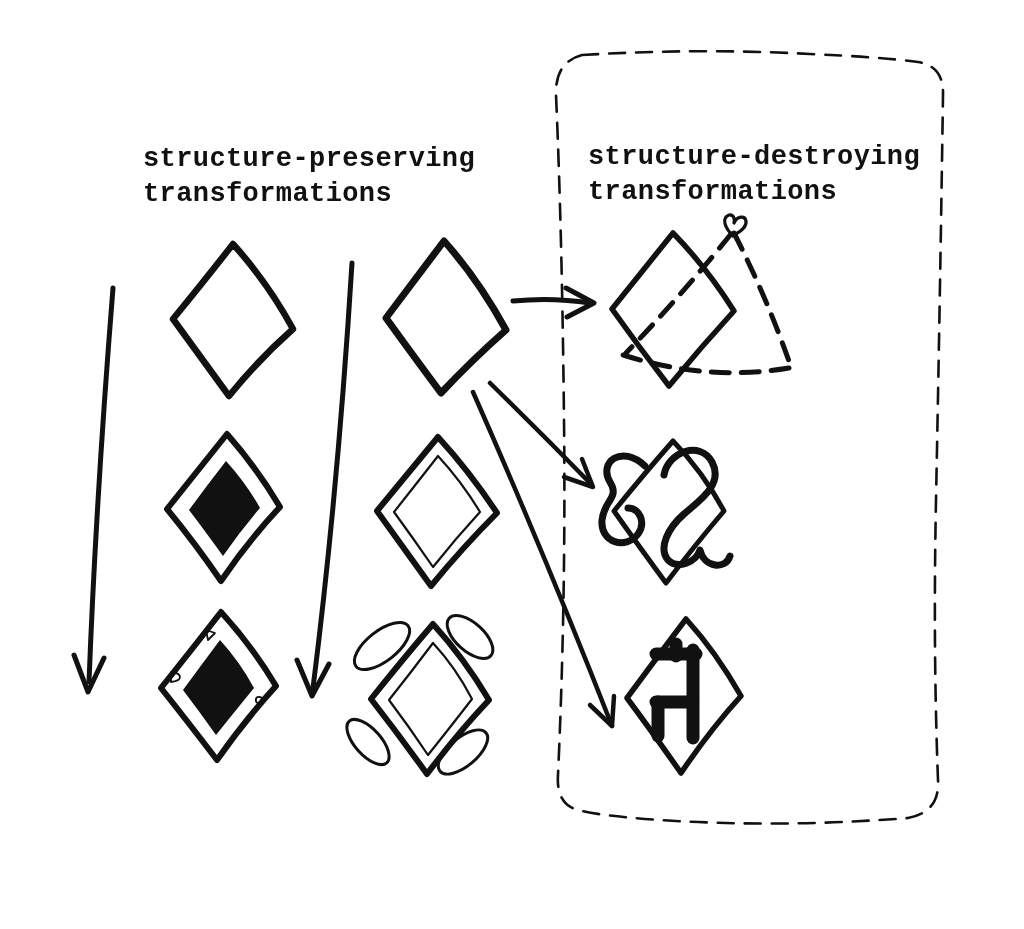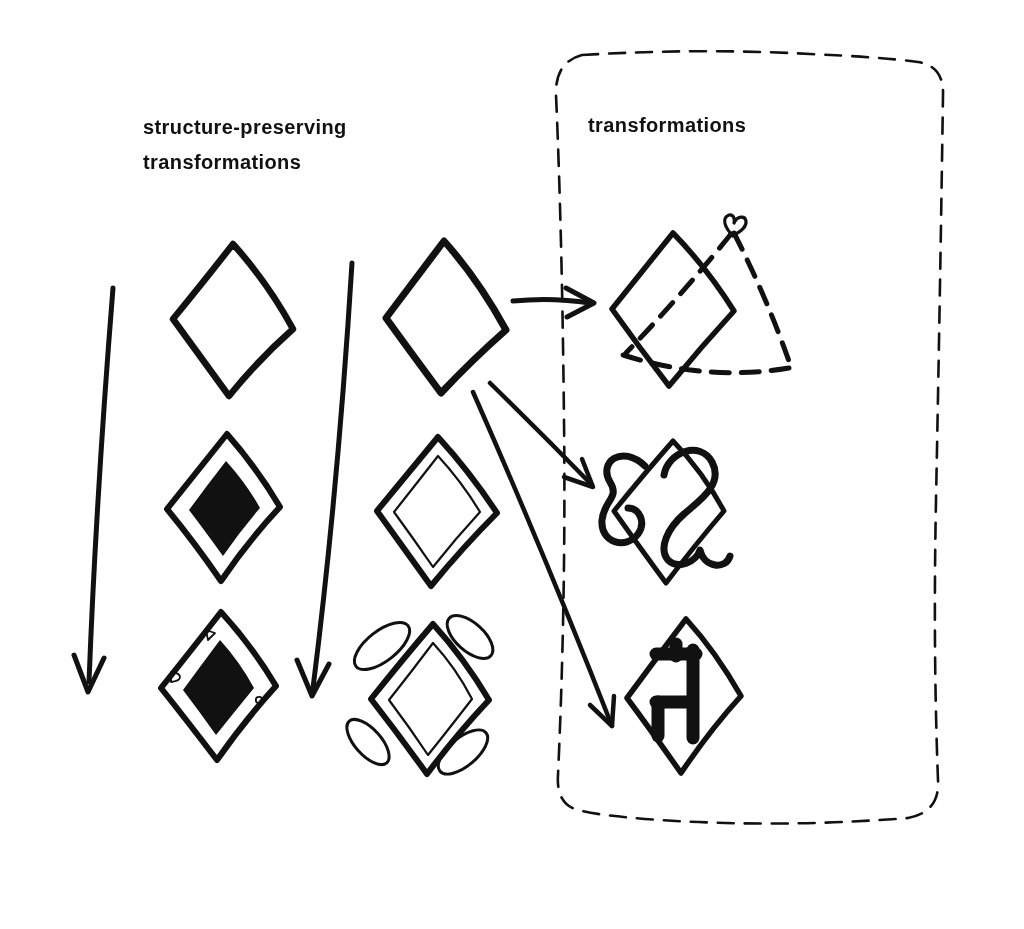--- a/index.html
+++ b/index.html
@@ -7,27 +7,28 @@
   .canvas {
     position: relative;
     width: 1024px;
     height: 929px;
     background: var(--bg);
     overflow: hidden;
   }
   .canvas svg { position: absolute; left: 0; top: 0; }
   .heading {
     position: absolute;
-    font-family: Liberation Sans, sans-serif;
+    font-family: Liberation Mono, monospace;
     font-weight: 700;
-    font-size: 20px;
+    font-size: 27px;
     line-height: 35px;
     color: var(--ink);
     letter-spacing: 0.4px;
     white-space: nowrap;
+    margin-top: 32px;
   }
   .heading-left  { left: 143px; top: 110px; }
   .heading-right { left: 588px; top: 108px; }
 
   .ink       { stroke: var(--ink); fill: none; stroke-linecap: round; stroke-linejoin: round; }
   .ink-fillw { stroke: var(--ink); fill: var(--bg); stroke-linecap: round; stroke-linejoin: round; }
   .ink-solid { fill: var(--ink); stroke: none; }
   .dashed    { stroke-dasharray: 16 11; }
 </style>
 </head>
@@ -120,16 +121,17 @@
         <path d="M 658 702 L 658 736"></path>
       </g>
     </g>
   </svg>
 
   <div class="heading heading-left">
     <div>structure-preserving</div>
     <div>transformations</div>
   </div>
   <div class="heading heading-right">
+    <div>structure-destroying</div>
     <div>transformations</div>
   </div>
 
 </div>
 
 </body></html>

